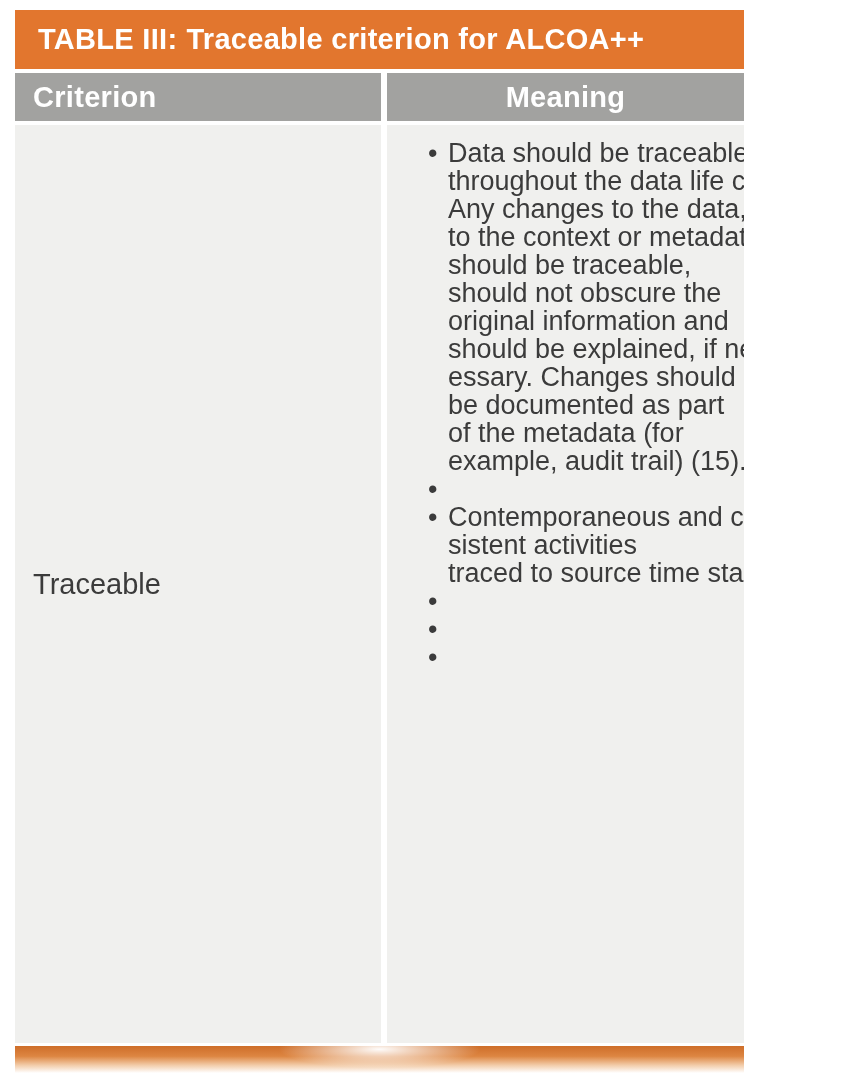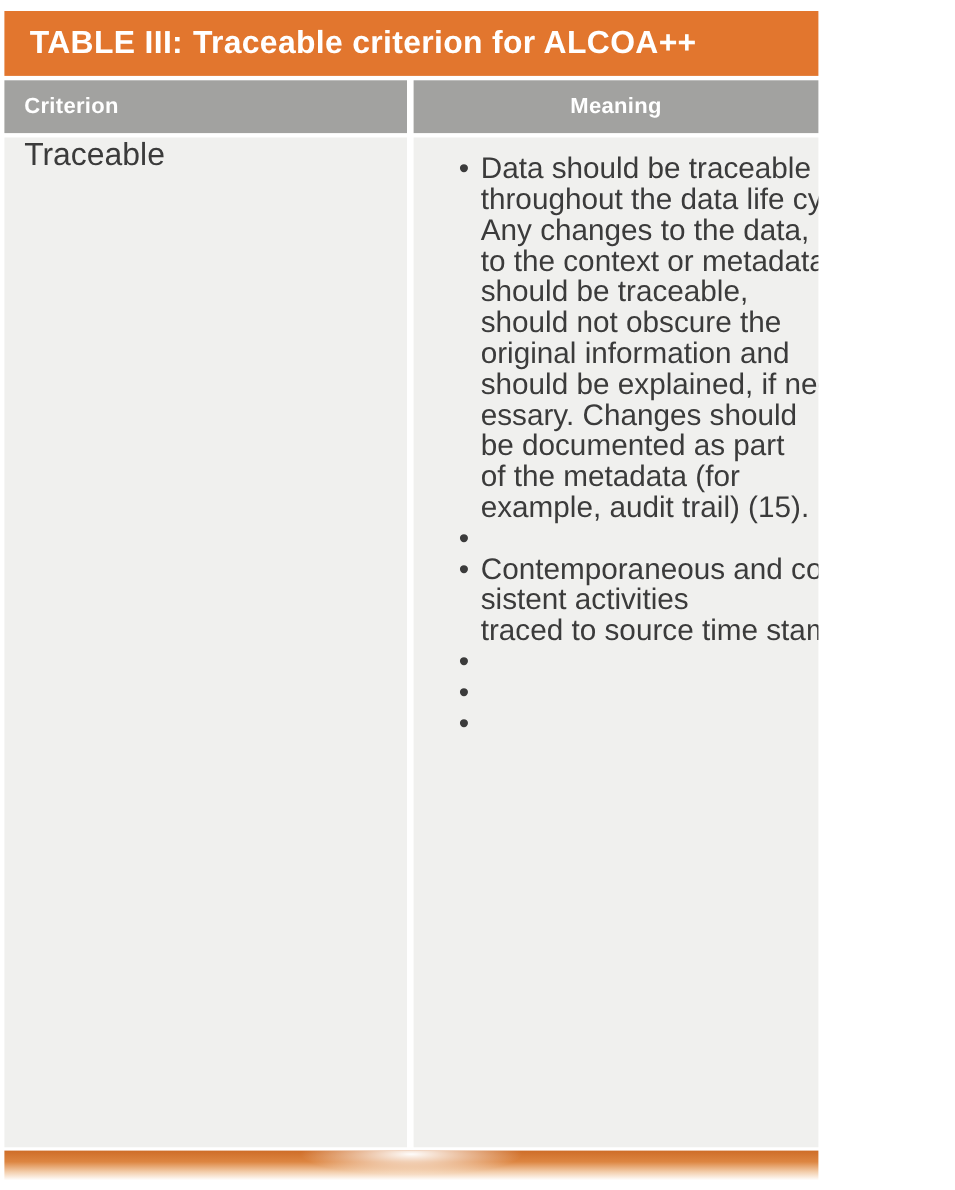--- a/index.html
+++ b/index.html
@@ -5,21 +5,21 @@
   * { box-sizing: border-box; margin: 0; padding: 0; }
   html, body { background: #ffffff; }
   body {
     width: 868px;
     height: 1082px;
     font-family: "Liberation Sans", sans-serif;
     position: relative;
     overflow: hidden;
   }
   .wrap {
-    padding: 10px 8px 0 4px;
+    padding: 10px 8px 0 15px;
     width: 752px;
   }
   
   .titlebar {
     height: 59px;
     background: #E2762E;
     display: flex;
     align-items: center;
     padding-left: 23px;
     color: #ffffff;
@@ -29,35 +29,35 @@
   }
   .title-label { font-weight: bold; margin-right: 9px; }
   .title-rest  { font-weight: bold; }
 
   
   .headrow { display: flex; height: 48px; margin-bottom: 4px; }
   .headcell {
     background: #A2A2A0;
     color: #ffffff;
     font-weight: bold;
-    font-size: 20px;
+    font-size: 29px;
     display: flex;
     align-items: center;
     letter-spacing: 0.3px;
   }
   .headcell.left  { width: 366px; padding-left: 18px; }
   .headcell.right { flex: 1; margin-left: 6px; justify-content: center; }
 
   
   .bodyrow { display: flex; height: 918px; background: #ffffff; }
   .cell-criterion {
     width: 366px;
     background: #F0F0EE;
     display: flex;
-    align-items: flex-start;
+    align-items: center;
     padding-left: 18px;
     font-size: 29px;
     color: #3B3B3B;
   }
   .cell-meaning {
     flex: 1;
     margin-left: 6px;
     background: #F0F0EE;
     padding: 14px 4px 0 0;
     overflow: hidden;

